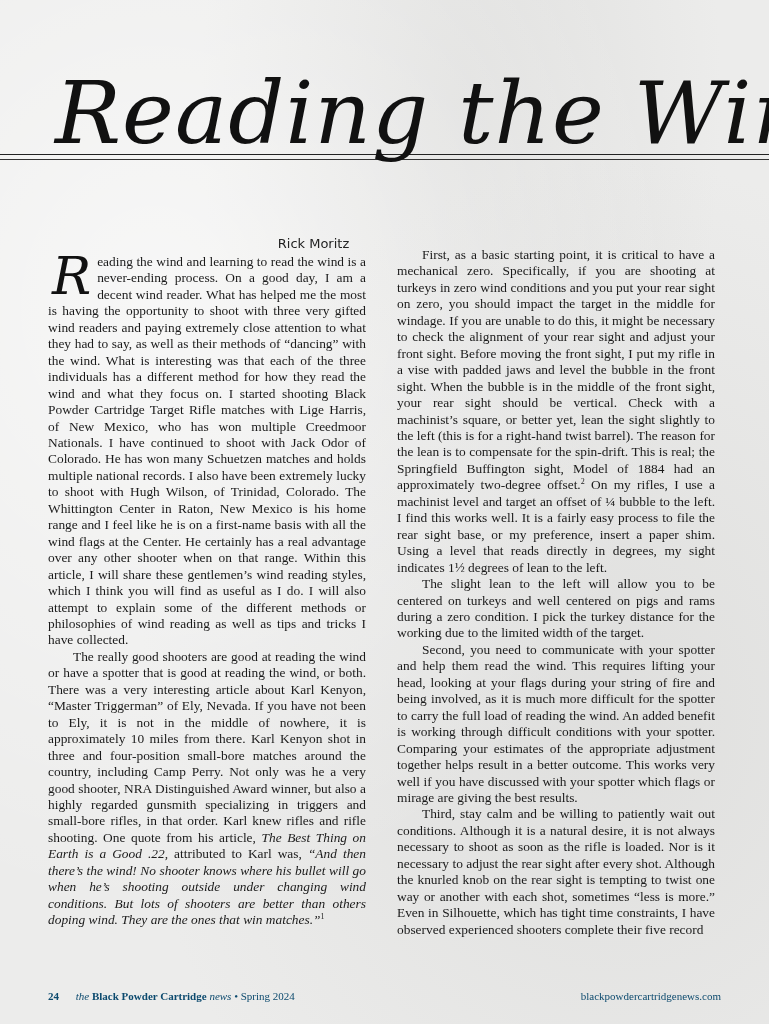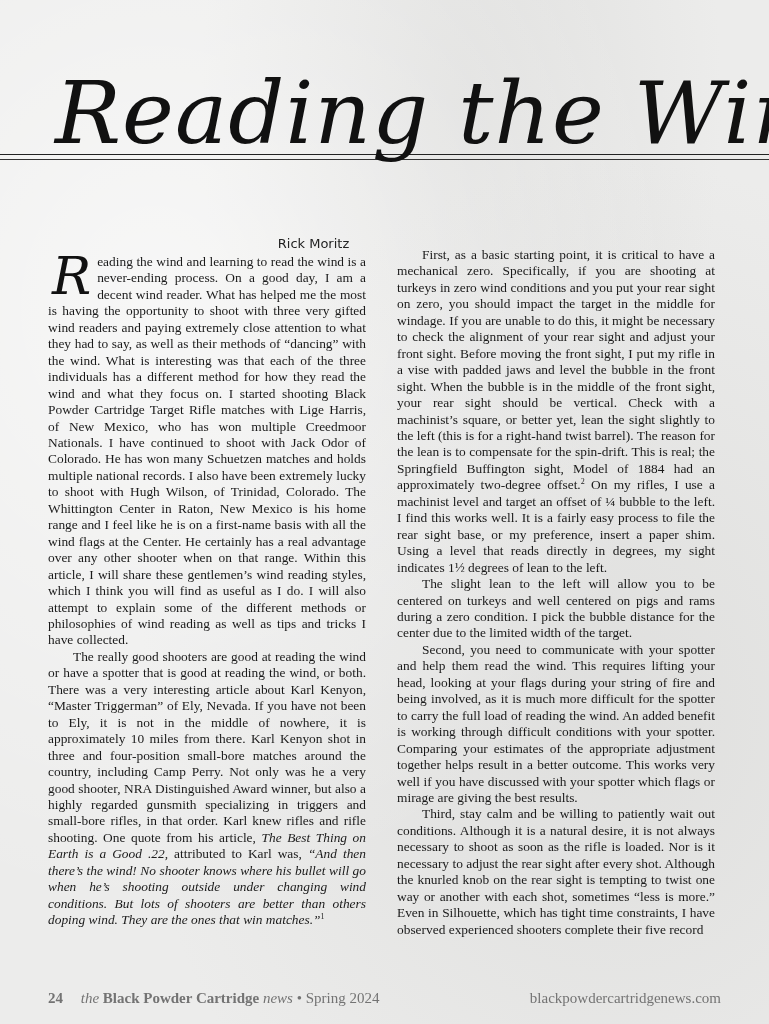--- a/index.html
+++ b/index.html
@@ -54,21 +54,21 @@
     }
     .ital { font-style: italic; }
     sup { font-size: 8px; line-height: 0; }
     .heading {
       font-family: "Liberation Serif", serif;
       font-size: 16px; letter-spacing: 0.5px;
       margin: 12px 0 0 0; line-height: 18px;
     }
     .footer {
       position: absolute; top: 990px;
-      font-family: "Liberation Serif", serif; font-size: 15px; color: #737373;
+      font-family: "Liberation Serif", serif; font-size: 11px; color: #0c4a6e;
     }
     .footer-left { left: 48px; }
     .footer-right { right: 48px; }
     .pagenum { font-weight: bold; margin-right: 14px; }
     .pub-the, .pub-news { font-style: italic; }
     .pub-name { font-weight: bold; }
   </style>
 </head>
 <body>
 
@@ -85,21 +85,21 @@
   </p>
   <p class="indent">
     <span>The really good shooters are good at reading the wind or have a spotter that is good at reading the wind, or both. There was a very interesting article about Karl Kenyon, “Master Triggerman” of Ely, Nevada. If you have not been to Ely, it is not in the middle of nowhere, it is approximately 10 miles from there. Karl Kenyon shot in three and four-position small-bore matches around the country, including Camp Perry. Not only was he a very good shooter, NRA Distinguished Award winner, but also a highly regarded gunsmith specializing in triggers and small-bore rifles, in that order. Karl knew rifles and rifle shooting. One quote from his article, </span><span class="ital">The Best Thing on Earth is a Good .22,</span><span> attributed to Karl was, </span><span class="ital">“And then there’s the wind! No shooter knows where his bullet will go when he’s shooting outside under changing wind conditions. But lots of shooters are better than others doping wind. They are the ones that win matches.”</span><sup>1</sup>
   </p>
 </div>
 
 <div class="col col-right">
   <p class="indent">
     <span>First, as a basic starting point, it is critical to have a mechanical zero. Specifically, if you are shooting at turkeys in zero wind conditions and you put your rear sight on zero, you should impact the target in the middle for windage. If you are unable to do this, it might be necessary to check the alignment of your rear sight and adjust your front sight. Before moving the front sight, I put my rifle in a vise with padded jaws and level the bubble in the front sight. When the bubble is in the middle of the front sight, your rear sight should be vertical. Check with a machinist’s square, or better yet, lean the sight slightly to the left (this is for a right-hand twist barrel). The reason for the lean is to compensate for the spin-drift. This is real; the Springfield Buffington sight, Model of 1884 had an approximately two-degree offset.</span><sup>2</sup><span> On my rifles, I use a machinist level and target an offset of ¼ bubble to the left. I find this works well. It is a fairly easy process to file the rear sight base, or my preference, insert a paper shim. Using a level that reads directly in degrees, my sight indicates 1½ degrees of lean to the left.</span>
   </p>
-  <p class="indent">The slight lean to the left will allow you to be centered on turkeys and well centered on pigs and rams during a zero condition. I pick the bubble distance for the center due to the limited width of the target.</p>
+  <p class="indent">The slight lean to the left will allow you to be centered on turkeys and well centered on pigs and rams during a zero condition. I pick the turkey distance for the working due to the limited width of the target.</p>
   <p class="indent">Second, you need to communicate with your spotter and help them read the wind. This requires lifting your head, looking at your flags during your string of fire and being involved, as it is much more difficult for the spotter to carry the full load of reading the wind. An added benefit is working through difficult conditions with your spotter. Comparing your estimates of the appropriate adjustment together helps result in a better outcome. This works very well if you have discussed with your spotter which flags or mirage are giving the best results.</p>
   <p class="indent">Third, stay calm and be willing to patiently wait out conditions. Although it is a natural desire, it is not always necessary to shoot as soon as the rifle is loaded. Nor is it necessary to adjust the rear sight after every shot. Although the knurled knob on the rear sight is tempting to twist one way or another with each shot, sometimes “less is more.” Even in Silhouette, which has tight time constraints, I have observed experienced shooters complete their five record</p>
 </div>
 
 <div class="footer footer-left">
   <span class="pagenum">24</span>
   <span class="pub-the">the</span>
   <span class="pub-name">Black Powder Cartridge</span>
   <span class="pub-news">news</span>
   <span>• Spring 2024</span>

